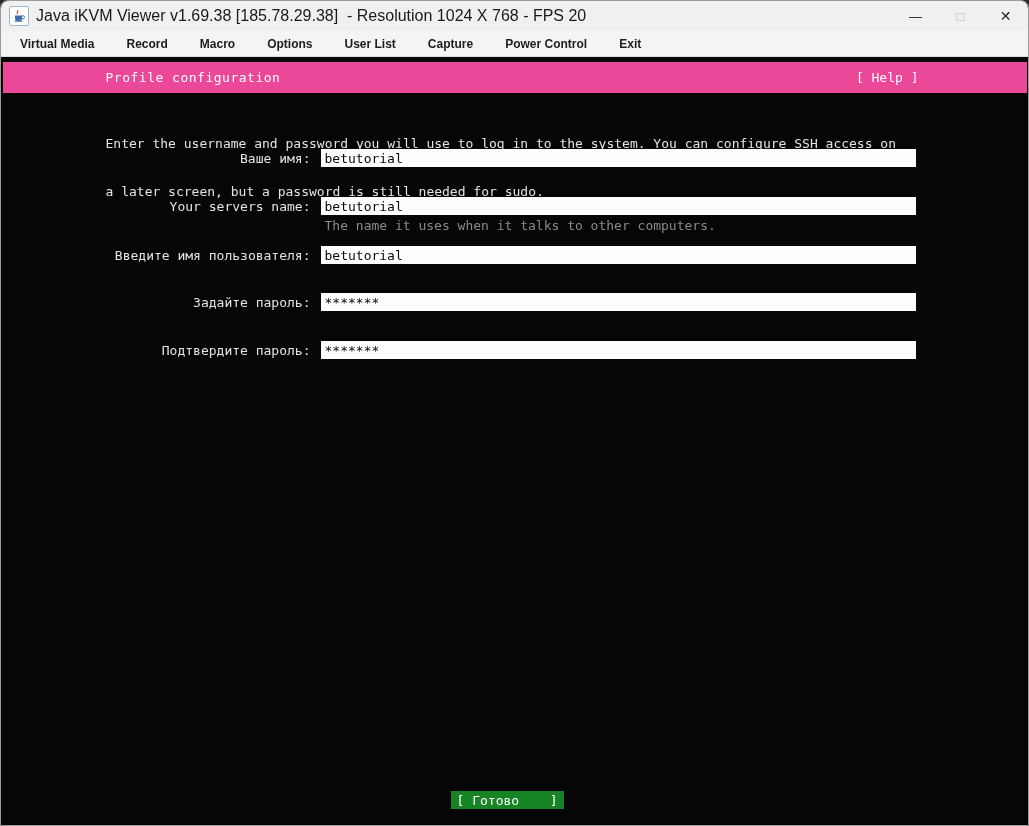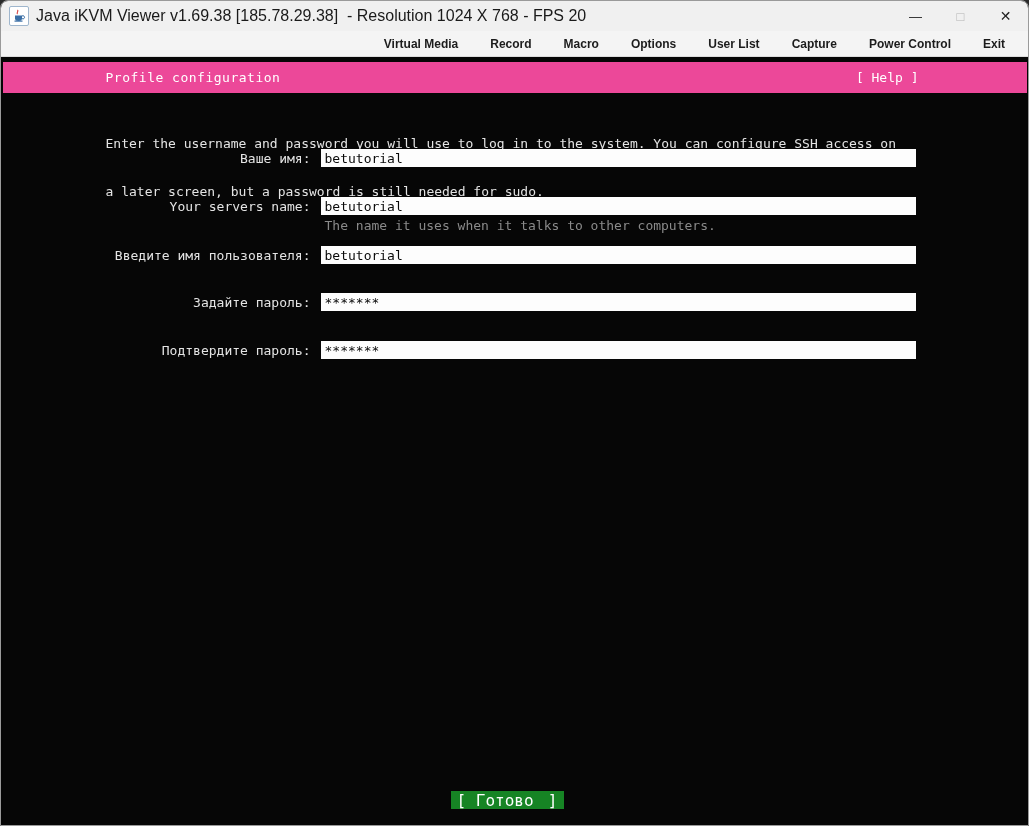--- a/index.html
+++ b/index.html
@@ -40,21 +40,20 @@
   .win-btn.maximize { color: #b5b5b5; }
   .win-btn.close { font-size: 14px; }
 
   
   .menubar {
     height: 26px; background: #f4f4f4;
     display: flex; align-items: center;
     flex: 0 0 auto;
     padding-left: 10px;
     border-bottom: 1px solid #dcdcdc;
-    justify-content: flex-end;
   }
   .menu-item {
     font-size: 12px; font-weight: bold; color: #1c1c1c;
     padding: 0 9px; height: 100%;
     display: flex; align-items: center;
     margin-right: 14px;
     white-space: nowrap;
   }
 
   
@@ -115,21 +114,21 @@
   .row-3 { top: 189px; }
   .row-4 { top: 236px; }
   .row-5 { top: 284px; border-radius: 6px; }
 
   .done-btn {
     position: absolute; left: 448px; top: 734px;
     width: 113px; height: 18px;
     background: #168424; color: #ffffff;
     border: none;
     font-family: "DejaVu Sans Mono", "Liberation Mono", monospace;
-    font-size: 16px;
+    font-size: 13px;
     display: flex; align-items: center; justify-content: space-between;
     padding: 0 6px;
     cursor: pointer;
   }
   .done-btn .left-part { white-space: pre; }
 </style>
 </head>
 <body>
 
 <div class="window">

